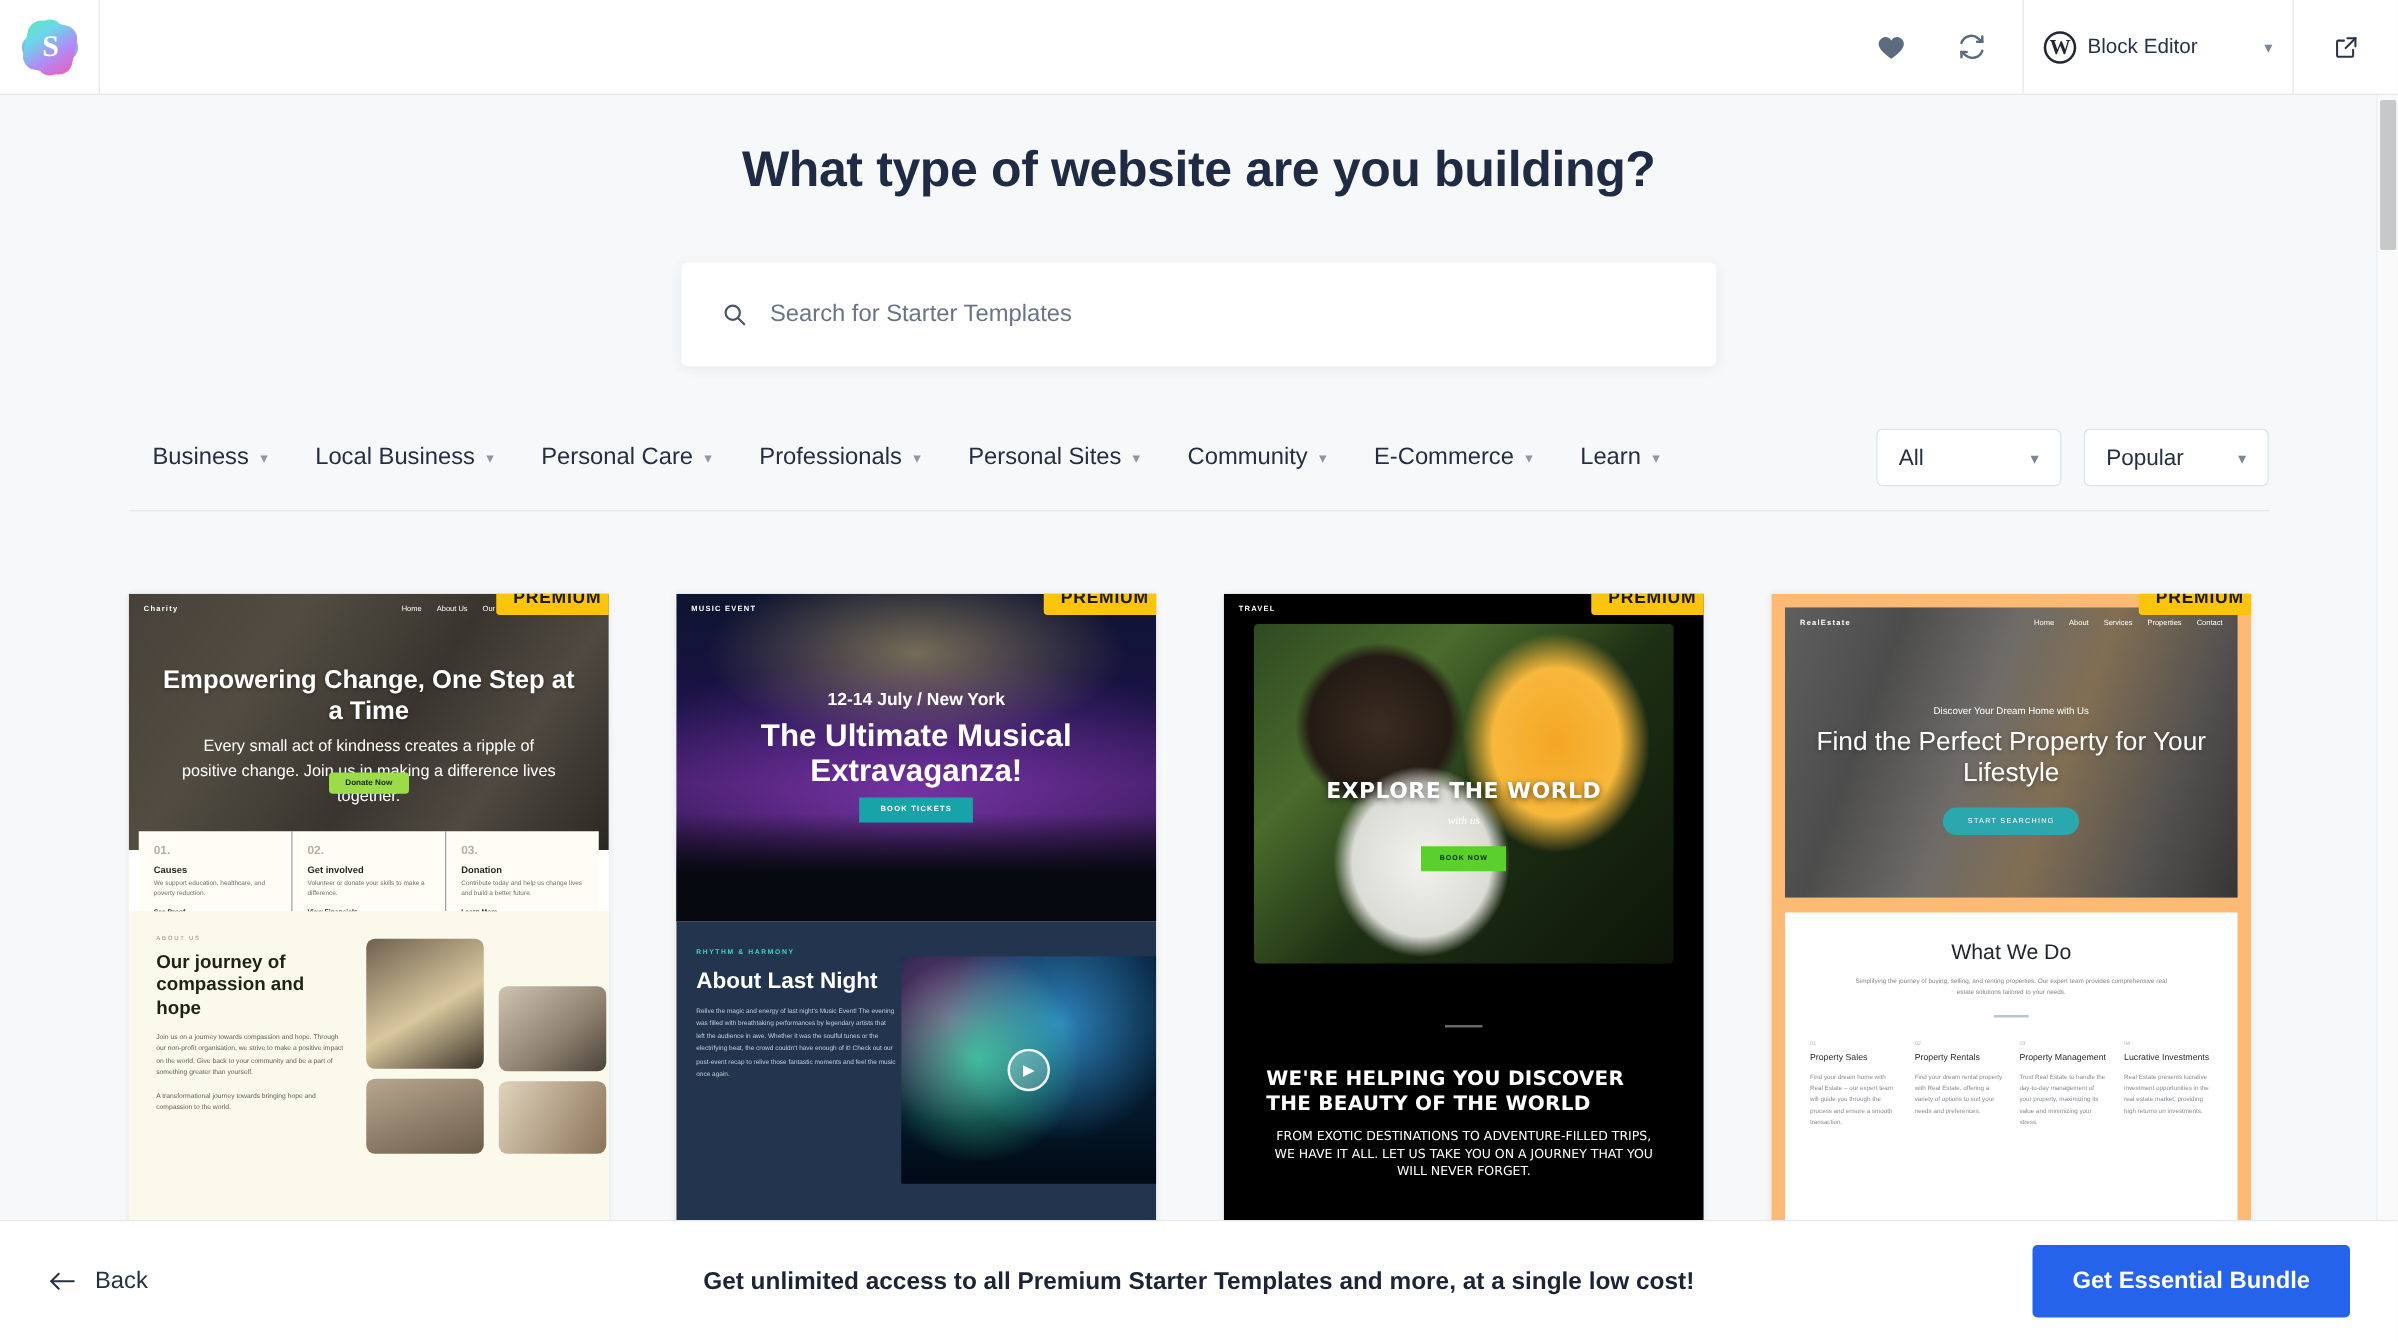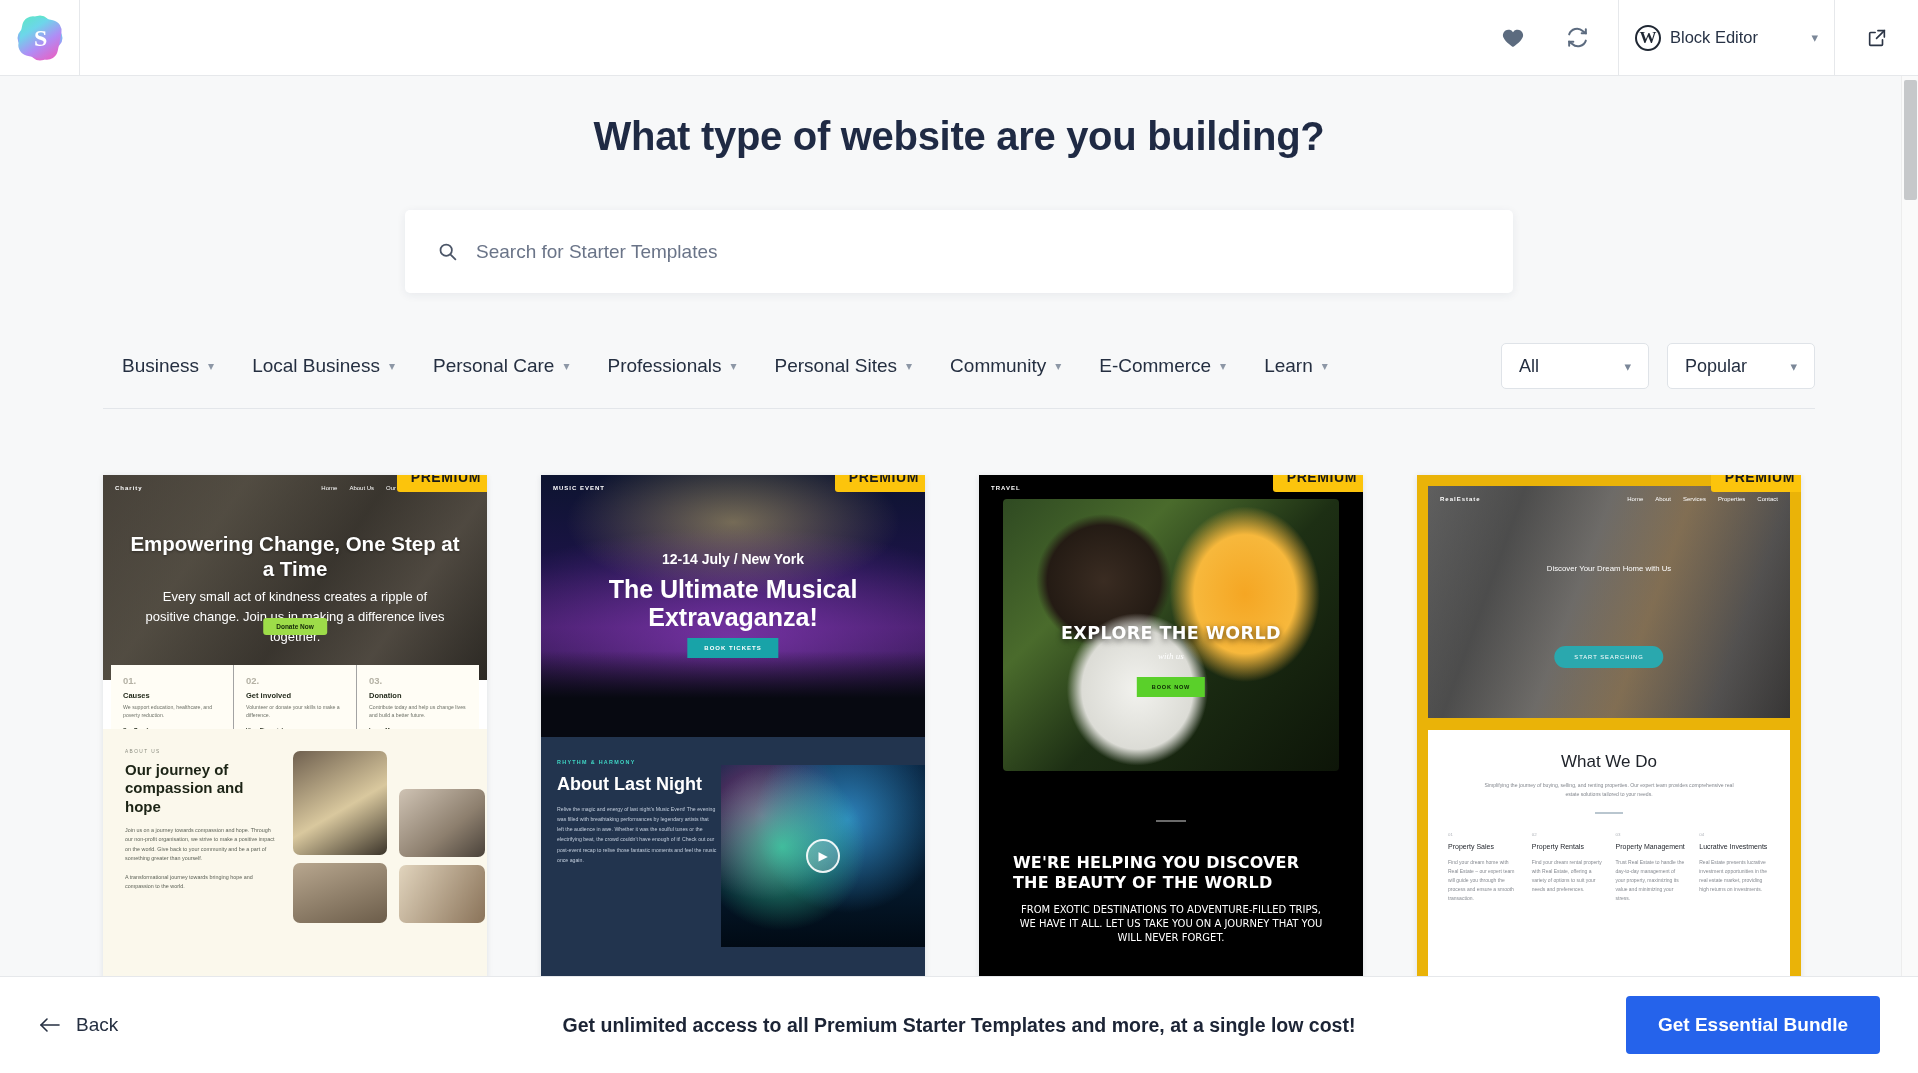--- a/index.html
+++ b/index.html
@@ -87,21 +87,21 @@
   }
   .page-title {
     text-align: center;
     font-size: 40px; font-weight: 700;
     color: #1f2a44;
     margin-top: 38px;
     letter-spacing: -.3px;
   }
 
   .search-wrap {
-    width: 1108px; margin: 51px auto 0;
+    width: 828px; margin: 51px auto 0;
     height: 83px;
     background: #fff;
     border-radius: 5px;
     box-shadow: 0 2px 10px rgba(25,40,70,.07);
     display: flex; align-items: center;
     padding: 0 32px;
     gap: 18px;
   }
   .search-input {
     border: 0; outline: 0; background: transparent;
@@ -291,21 +291,21 @@
     line-height: 1.28; letter-spacing: .2px;
     font-family: "DejaVu Sans", sans-serif;
   }
   .c3 .blurb {
     position: absolute; top: 428px; left: 40px; right: 40px;
     text-align: center; font-size: 10px; line-height: 1.42;
     font-family: "DejaVu Sans", sans-serif;
   }
 
   
-  .c4 { position: absolute; inset: 0; background: #eab308; }
+  .c4 { position: absolute; inset: 0; background: #fdba74; }
   .c4-hero {
     position: absolute; top: 11px; left: 11px; right: 11px; height: 232px;
     background:
       linear-gradient(rgba(30,30,32,.42), rgba(30,30,32,.42)),
       linear-gradient(110deg,#8e8e8c 0%,#6e6e6c 22%,#a7a39c 42%,#c9a878 60%,#787572 82%,#494745 100%);
     color: #fff;
   }
   .c4-hero .sub { position: absolute; top: 78px; left: 0; right: 0; text-align: center; font-size: 7.8px; }
   .c4-hero h3 { position: absolute; top: 95px; left: 10px; right: 10px; text-align: center; font-size: 21px; font-weight: 400; line-height: 1.2; text-shadow: 0 1px 4px rgba(0,0,0,.35); }
   .c4-btn { position: absolute; top: 160px; left: 50%; transform: translateX(-50%); background: #2aa8ae; color: #fff; font-size: 5.8px; letter-spacing: 1px; padding: 8px 20px; border-radius: 20px; }
@@ -576,20 +576,21 @@
             <span class="brand">RealEstate</span>
             <span class="links">
               <span>Home</span>
               <span>About</span>
               <span>Services</span>
               <span>Properties</span>
               <span>Contact</span>
             </span>
           </div>
           <div class="sub">Discover Your Dream Home with Us</div>
+          <h3>Find the Perfect Property for Your Lifestyle</h3>
           <div class="c4-btn">START SEARCHING</div>
         </div>
         <div class="c4-panel">
           <h4>What We Do</h4>
           <div class="lead">Simplifying the journey of buying, selling, and renting properties. Our expert team provides comprehensive real estate solutions tailored to your needs.</div>
           <div class="c4-rule"></div>
           <div class="c4-cols">
             <div class="c4-col">
               <div class="n">01</div>
               <div class="h">Property Sales</div>

